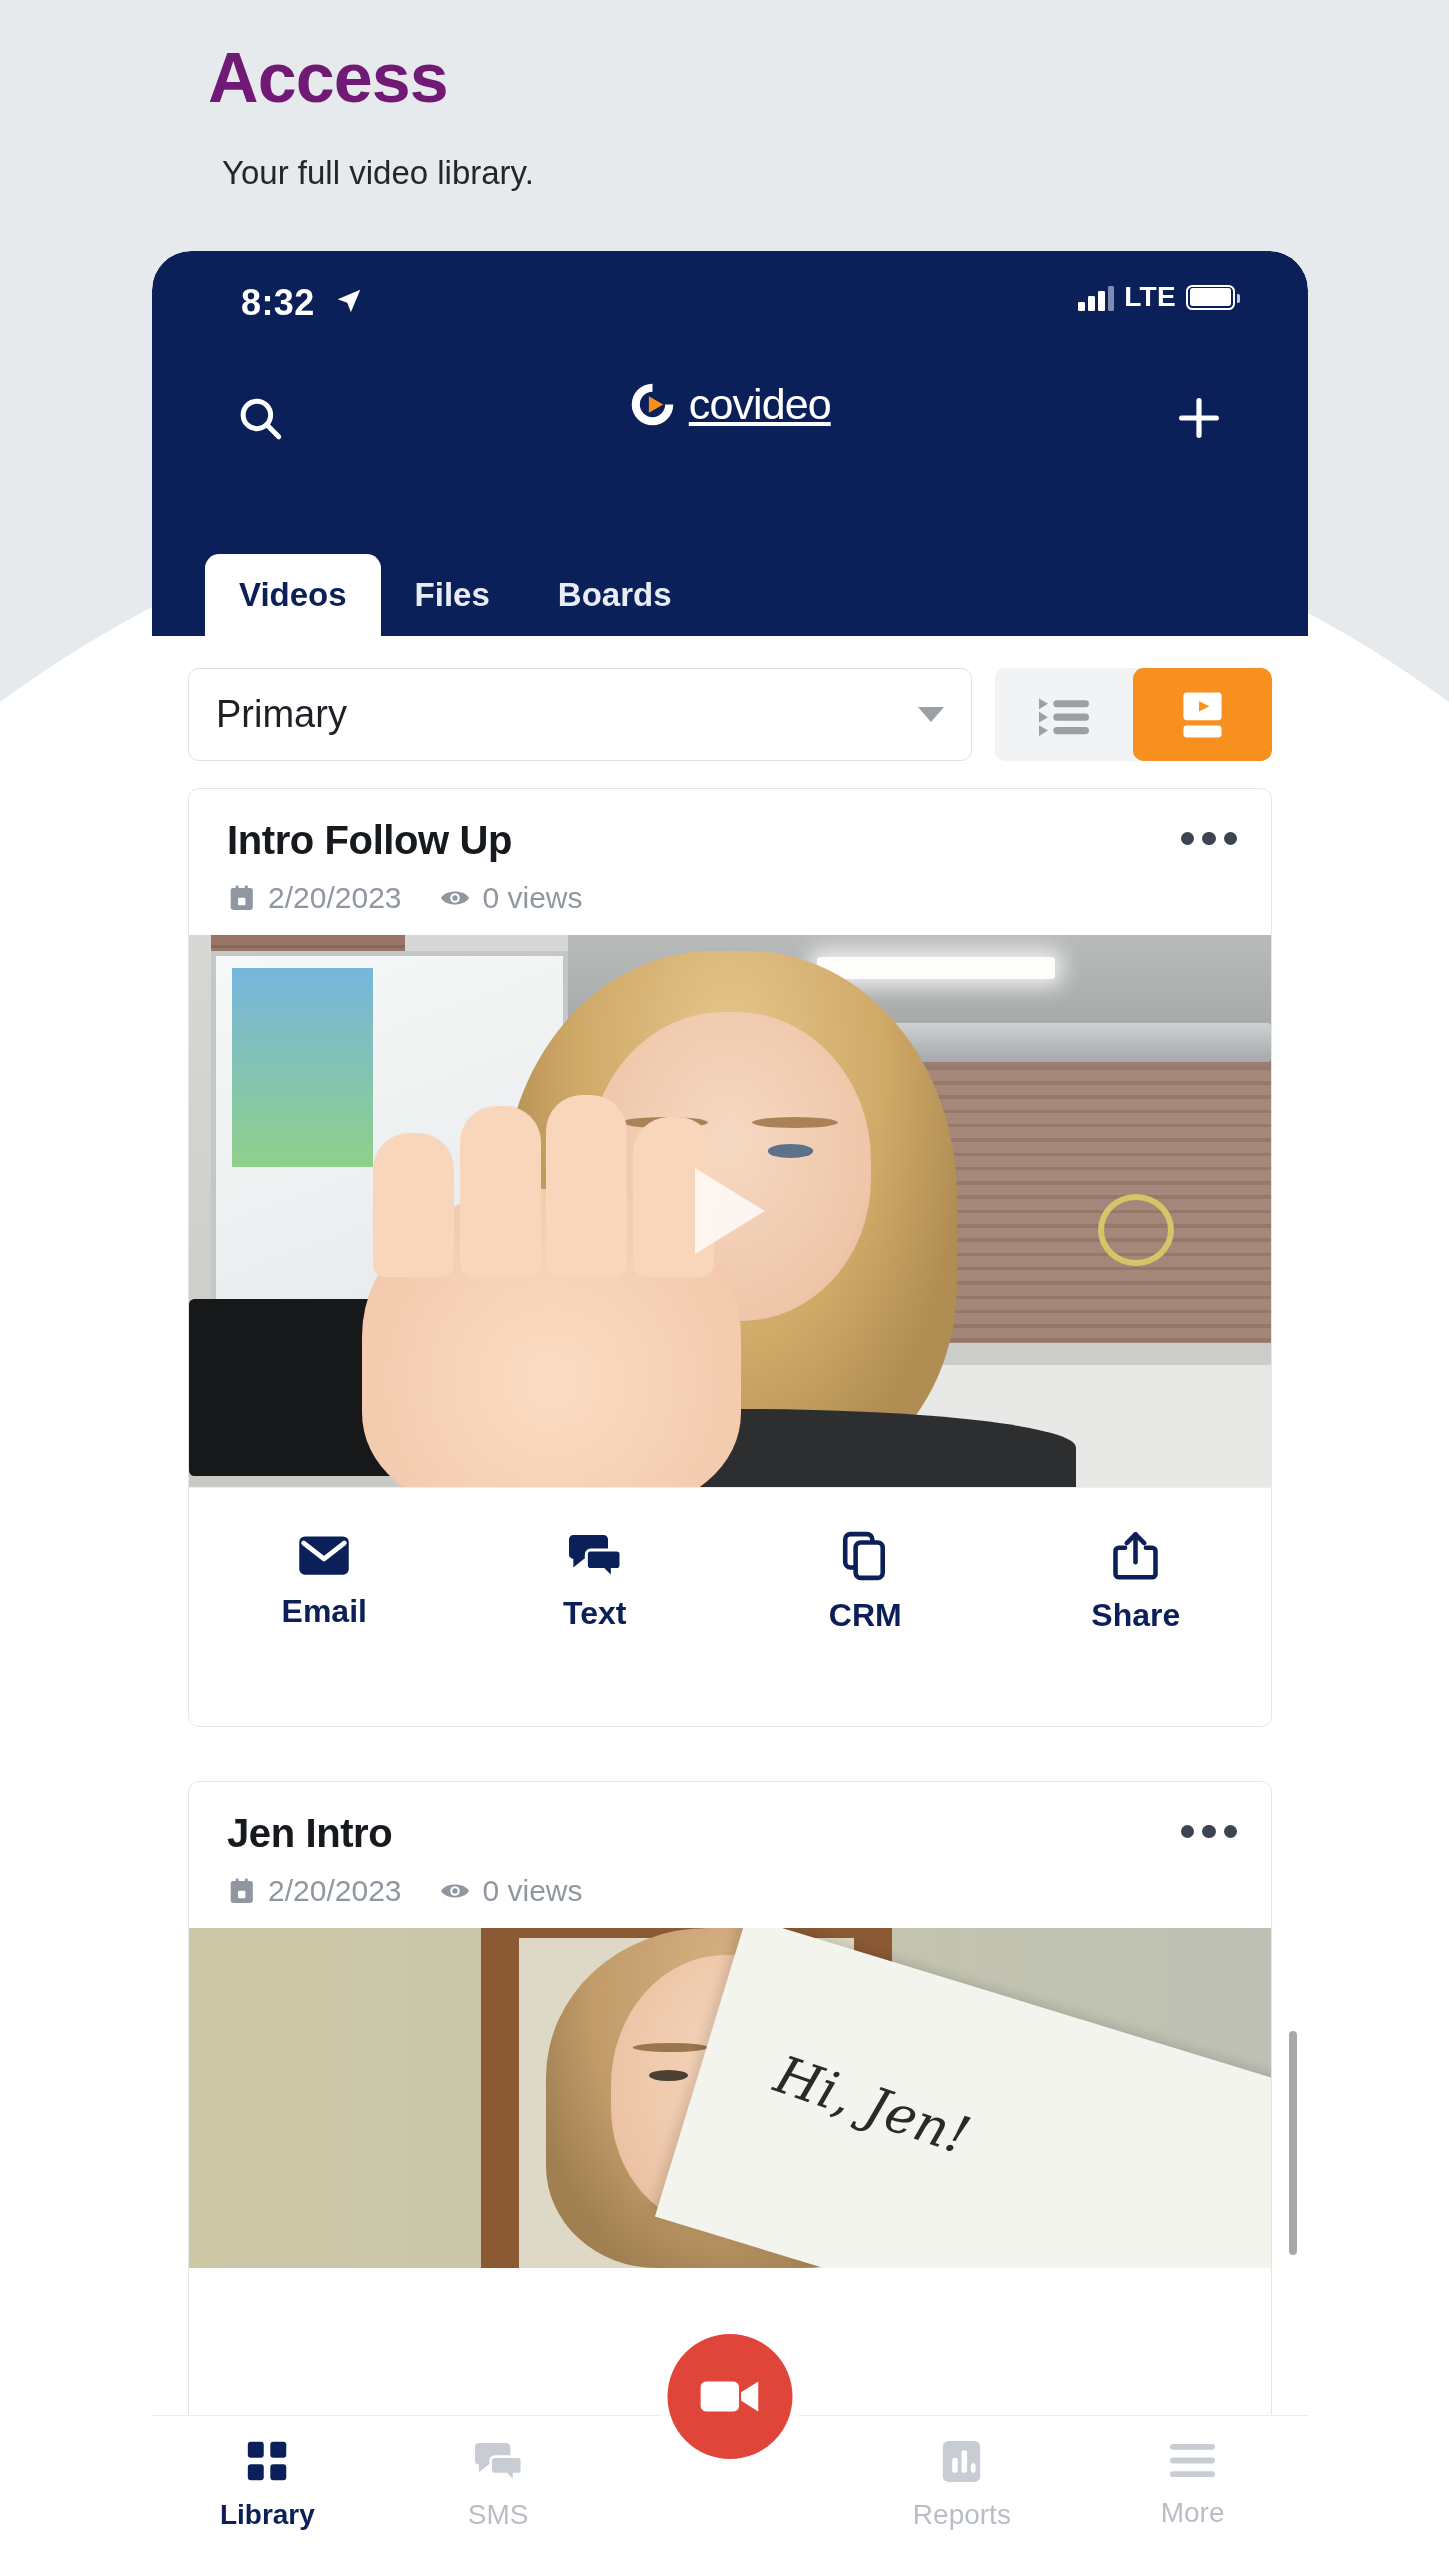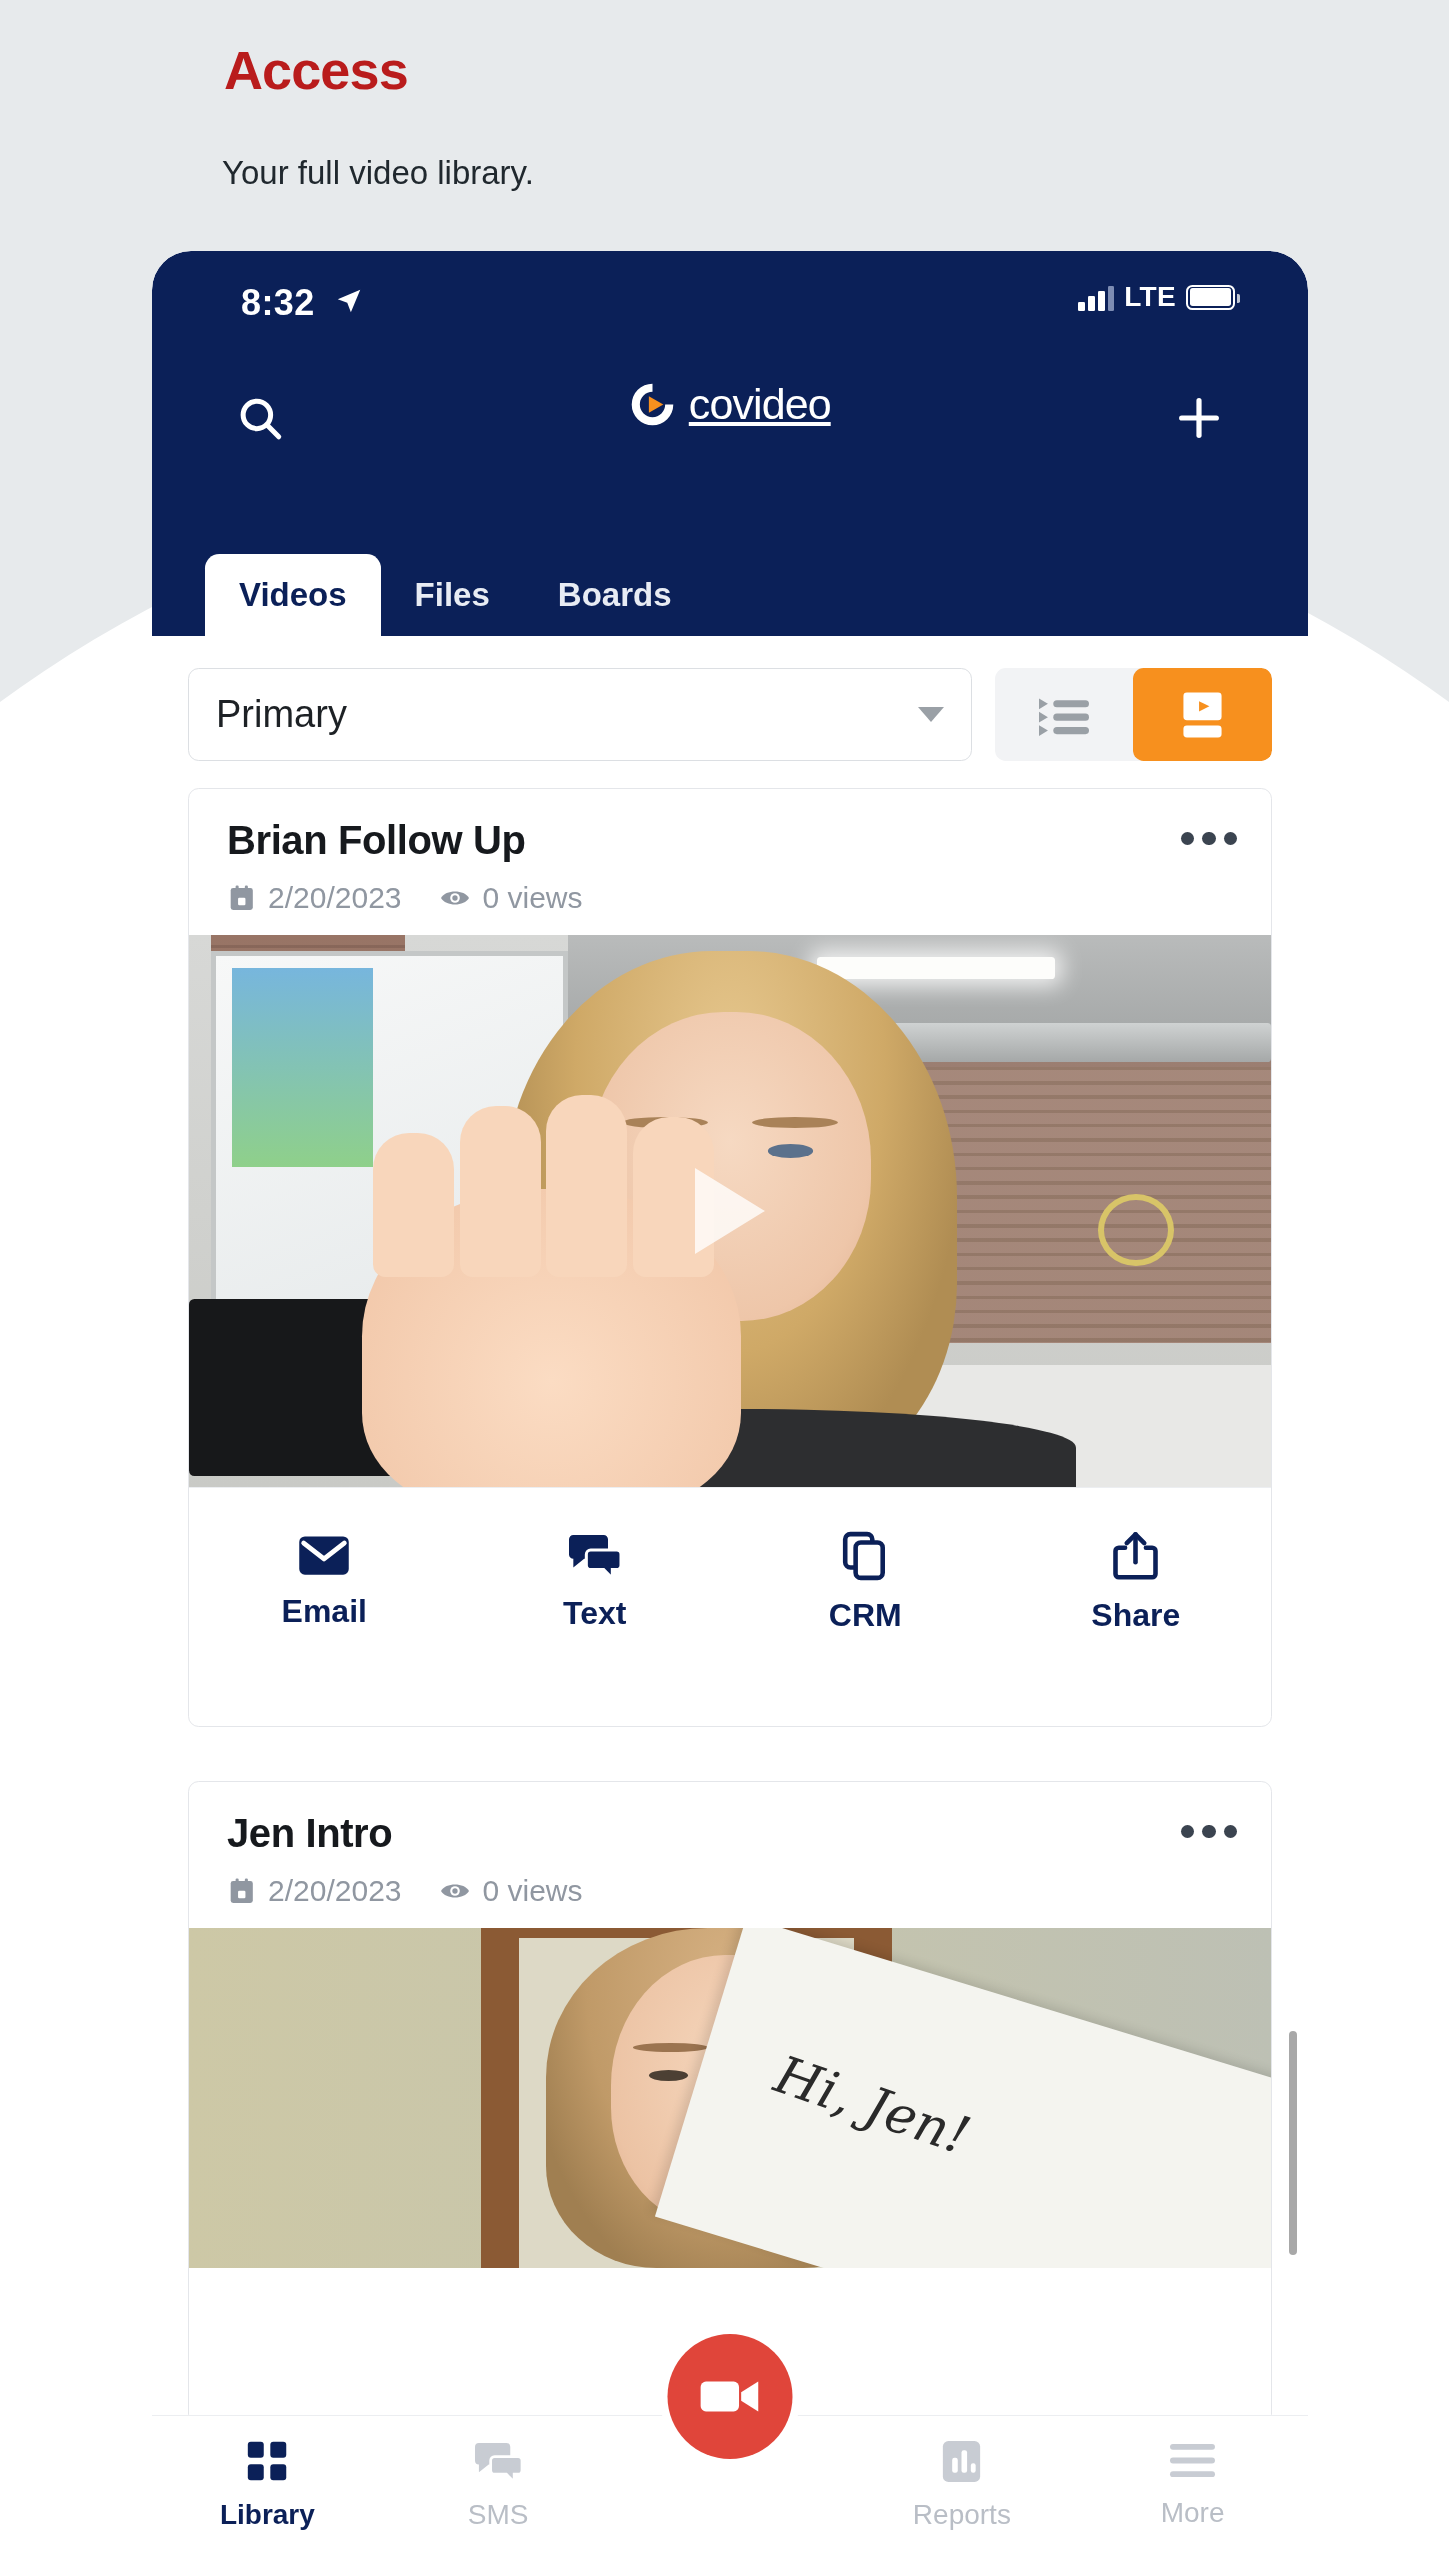--- a/index.html
+++ b/index.html
@@ -20,22 +20,22 @@
     width:2451px;
     height:2451px;
     border-radius:50%;
     background:#ffffff;
     z-index:0;
   }
 
   
   #hero { position:absolute; left:0; top:0; width:1449px; z-index:3; }
   #hero-title {
-    position:absolute; left:224px; top:43px;
-    font-size:54px; font-weight:bold; color:#b91c1c;
+    position:absolute; left:208px; top:43px;
+    font-size:70px; font-weight:bold; color:#701a75;
     letter-spacing:-0.9px; line-height:1;
   }
   #hero-sub {
     position:absolute; left:222px; top:154px;
     font-size:33px; color:#20282e; font-weight:400;
   }
 
   
   #phone {
     position:absolute;
@@ -332,21 +332,21 @@
               <rect x="2" y="2" width="22" height="16" rx="2"></rect>
               <rect x="2" y="21" width="22" height="7" rx="2"></rect>
               <path d="M11 7 L17 10 L11 13 Z" fill="#f7901e"></path>
             </svg>
           </div>
         </div>
       </div>
 
       <div class="card" style="top:152px; height:939px;">
         <div class="card-head">
-          <div class="card-title">Brian Follow Up</div>
+          <div class="card-title">Intro Follow Up</div>
           <div class="card-meta">
             <span class="meta-item">
               <svg width="29.5" height="29.5" viewBox="0 0 24 24" fill="#9097a1">
                 <rect x="3" y="4" width="18" height="18" rx="2"></rect>
                   <rect x="7" y="2" width="2.5" height="4" rx="1"></rect>
                   <rect x="14.5" y="2" width="2.5" height="4" rx="1"></rect>
                 <rect x="9" y="12" width="6" height="6" rx="1" fill="#fff"></rect>
               </svg>
               <span class="meta-text">2/20/2023</span>
             </span>

